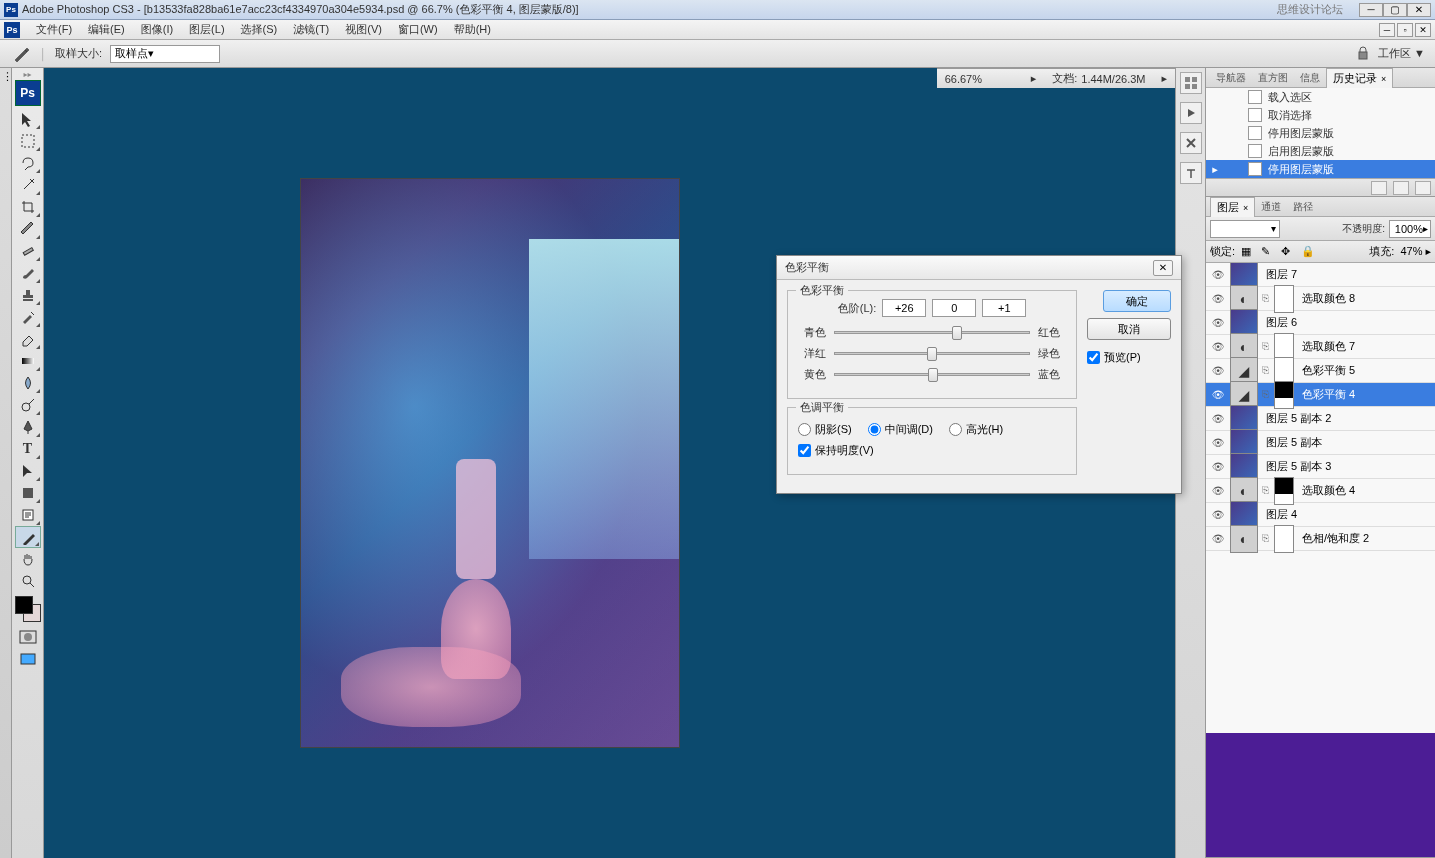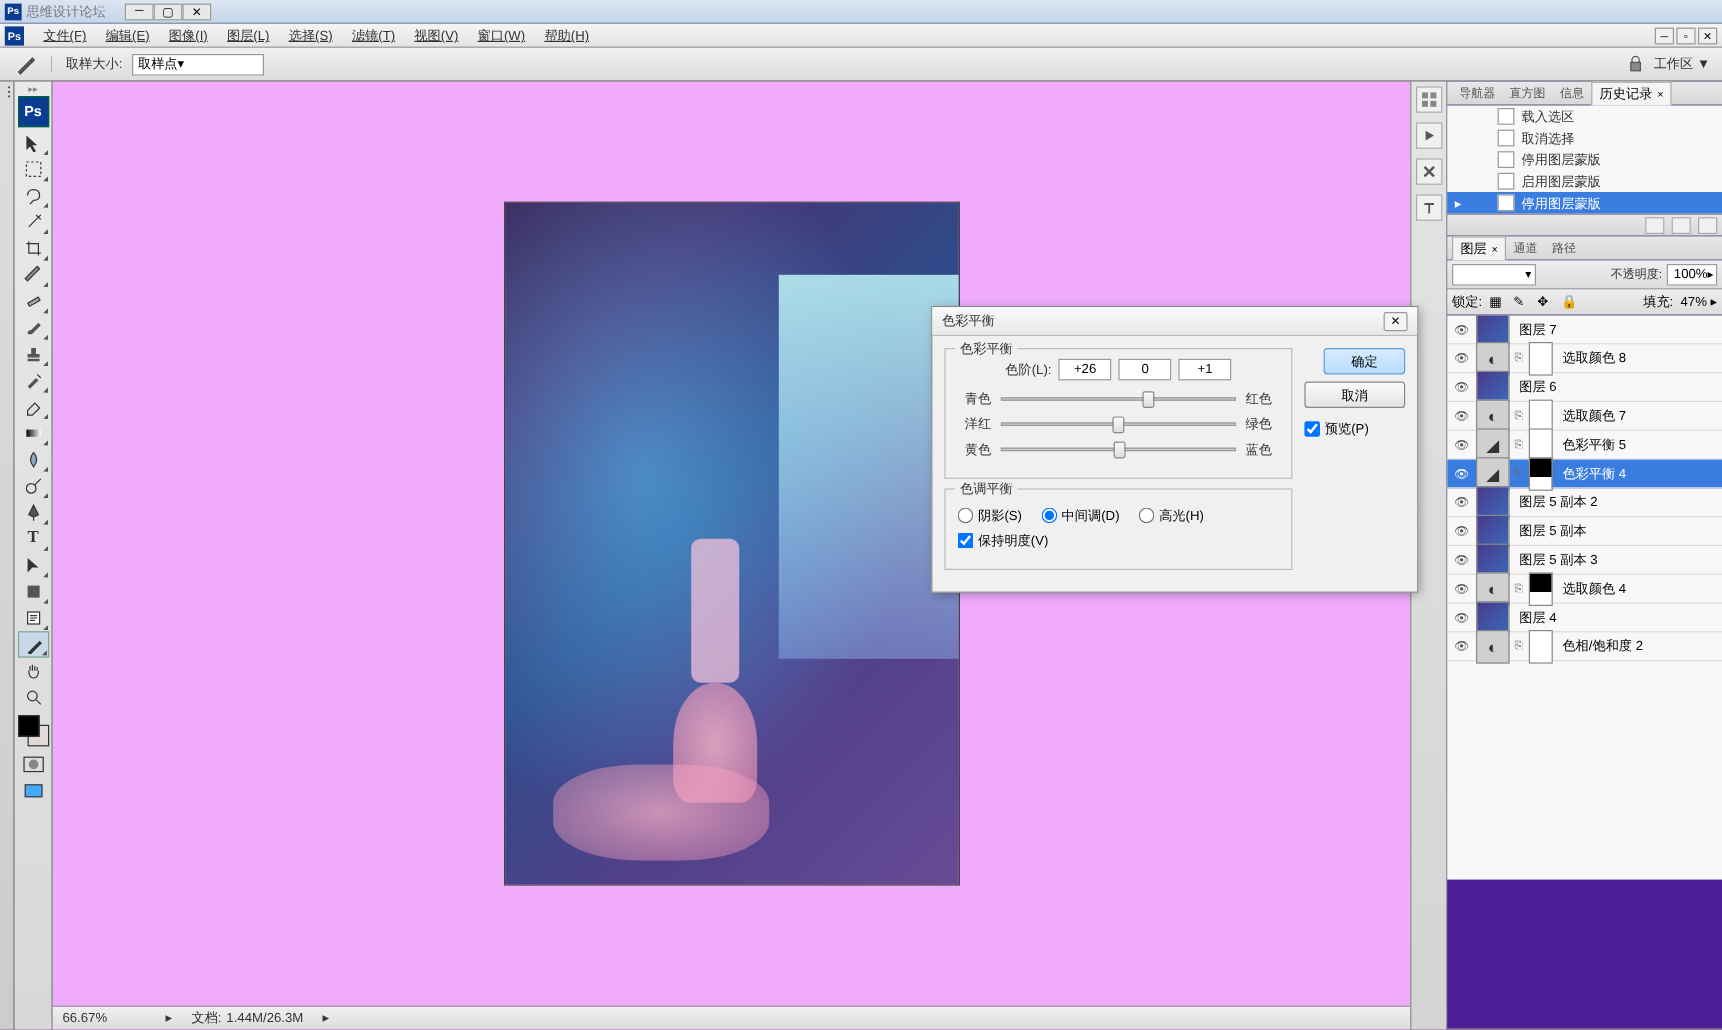--- a/index.html
+++ b/index.html
@@ -9,21 +9,21 @@
 .titlebar { height: 20px; background: linear-gradient(#dbe5f1, #c6d5ec); display: flex; align-items: center; padding: 0 4px; border-bottom: 1px solid #8a9db8; }
 .titlebar .ps-icon { width: 14px; height: 14px; background: #0a3d91; color: #fff; display: inline-flex; align-items: center; justify-content: center; font-size: 8px; font-weight: bold; margin-right: 4px; }
 .titlebar .title-text { flex: 1; color: #333; }
 .titlebar .right-widgets { display: flex; align-items: center; gap: 2px; }
 .win-btns { display: flex; margin-left: 8px; }
 .win-btn { width: 24px; height: 14px; border: 1px solid #999; background: #e8e8e8; display: flex; align-items: center; justify-content: center; font-size: 10px; }
 
 
 .menubar { height: 20px; background: linear-gradient(#f4f4f4, #e4e4e4); display: flex; align-items: center; padding: 0 4px; border-bottom: 1px solid #aaa; }
 .menubar .ps-menu-icon { width: 16px; height: 16px; background: #0a3d91; color: #fff; display: inline-flex; align-items: center; justify-content: center; font-size: 9px; font-weight: bold; margin-right: 8px; }
-.menubar .menu-item { padding: 0 8px; color: #333; text-decoration: underline; }
+.menubar .menu-item { padding: 0 8px; color: #333; }
 .menubar .doc-btns { margin-left: auto; display: flex; gap: 2px; }
 .menubar .doc-btn { width: 16px; height: 14px; border: 1px solid #999; background: #f0f0f0; display: flex; align-items: center; justify-content: center; font-size: 9px; }
 
 
 .optionsbar { height: 28px; background: linear-gradient(#f0f0f0, #dcdcdc); display: flex; align-items: center; padding: 0 10px; border-bottom: 1px solid #999; gap: 8px; }
 .optionsbar .tool-icon { width: 22px; height: 22px; display: flex; align-items: center; justify-content: center; }
 .optionsbar .label { color: #333; }
 .optionsbar .dropdown { height: 18px; width: 110px; background: #fff; border: 1px solid #999; padding: 0 4px; display: flex; align-items: center; justify-content: flex-start; }
 .optionsbar .workspace { margin-left: auto; display: flex; align-items: center; gap: 4px; }
 .optionsbar .lock-icon { width: 20px; height: 16px; }
@@ -40,21 +40,21 @@
 .tool-btn { width: 26px; height: 22px; display: flex; align-items: center; justify-content: center; color: #333; position: relative; }
 .tool-btn.selected { background: #c8d8e8; border: 1px solid #7a9; }
 .tool-btn .tri { position: absolute; bottom: 1px; right: 1px; border: 2px solid transparent; border-bottom-color: #555; border-right-color: #555; width: 0; height: 0; }
 .swatches { margin-top: 4px; width: 26px; height: 26px; position: relative; }
 .swatches .fg { position: absolute; left: 0; top: 0; width: 18px; height: 18px; border: 1px solid #333; background: #000; }
 .swatches .bg { position: absolute; right: 0; bottom: 0; width: 18px; height: 18px; border: 1px solid #333; background: #e5d8d8; }
 .quickmask { width: 26px; height: 22px; display: flex; align-items: center; justify-content: center; margin-top: 4px; }
 .screenmode { width: 26px; height: 22px; display: flex; align-items: center; justify-content: center; }
 
 
-.canvas-area { flex: 1; background: #f0abfc; display: flex; flex-direction: column; position: relative; }
+.canvas-area { flex: 1; background: #0c4a6e; display: flex; flex-direction: row; position: relative; }
 .canvas-viewport { flex: 1; display: flex; align-items: center; justify-content: center; position: relative; }
 .artwork { width: 380px; height: 570px; background: linear-gradient(135deg, #3a2a5a 0%, #4a3a7a 20%, #2a5a9a 45%, #5a4a9a 70%, #7a5aaa 100%); position: relative; border: 1px solid #444; overflow: hidden; }
 .artwork .wall { position: absolute; inset: 0; background: radial-gradient(ellipse at 30% 40%, rgba(100,200,255,0.5) 0%, rgba(60,40,100,0.3) 60%); }
 .artwork .window { position: absolute; right: 0; top: 60px; width: 150px; height: 320px; background: linear-gradient(rgba(200,255,255,0.8), rgba(150,200,255,0.4)); }
 .artwork .figure { position: absolute; left: 140px; top: 280px; width: 70px; height: 220px; }
 .artwork .figure .body { width: 40px; height: 120px; background: rgba(255,200,220,0.7); margin: 0 auto; border-radius: 8px; }
 .artwork .figure .skirt { width: 70px; height: 100px; background: radial-gradient(rgba(255,180,200,0.8), rgba(255,150,180,0.5)); border-radius: 50% 50% 20% 20%; }
 .artwork .fabric { position: absolute; left: 40px; bottom: 20px; width: 180px; height: 80px; background: radial-gradient(rgba(255,180,200,0.7), rgba(255,150,180,0.3)); border-radius: 40%; }
 .statusbar { height: 20px; background: linear-gradient(#f0f0f0,#dcdcdc); border-top: 1px solid #999; display: flex; align-items: center; padding: 0 8px; gap: 16px; color: #333; }
 .statusbar .zoom { width: 70px; }
@@ -131,20 +131,25 @@
 .tone-row input[type=radio] { margin: 0; }
 .tone-row input[type=checkbox] { margin: 0; }
 
 svg { display: block; }
 </style>
 </head>
 <body>
 
 <div class="titlebar">
   <span class="ps-icon">Ps</span>
+  <span class="title-text">
+    <span>Adobe Photoshop CS3</span>
+    <span> - </span>
+    <span>[b13533fa828ba61e7acc23cf4334970a304e5934.psd @ 66.7% (色彩平衡 4, 图层蒙版/8)]</span>
+  </span>
   <span class="right-widgets">
     <span style="color:#777;margin-right:6px;">思维设计论坛</span>
     <span class="win-btns">
       <span class="win-btn">─</span>
       <span class="win-btn">▢</span>
       <span class="win-btn">✕</span>
     </span>
   </span>
 </div>
 

